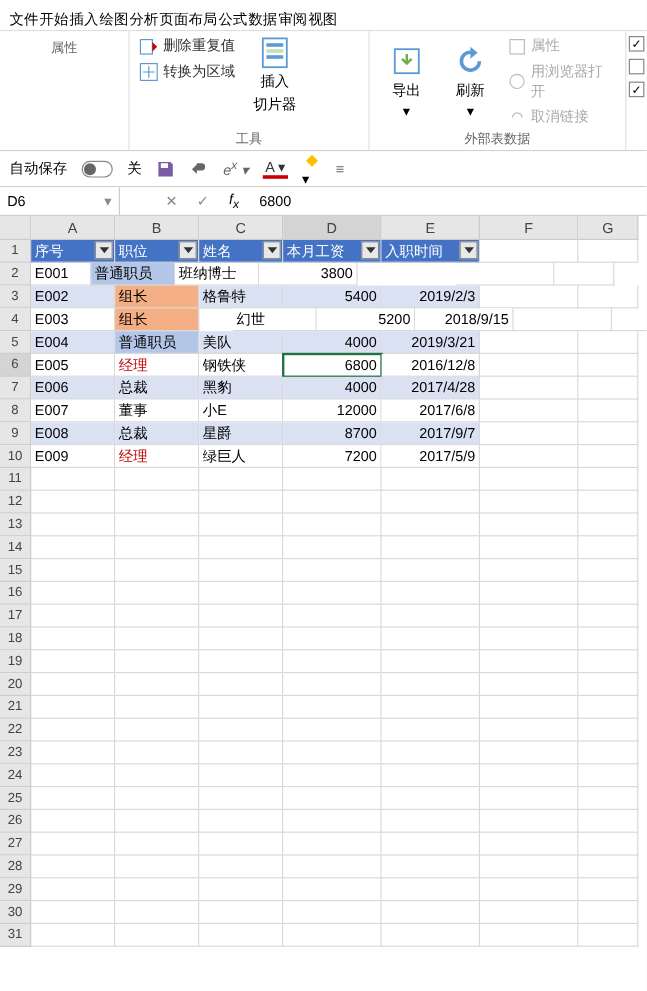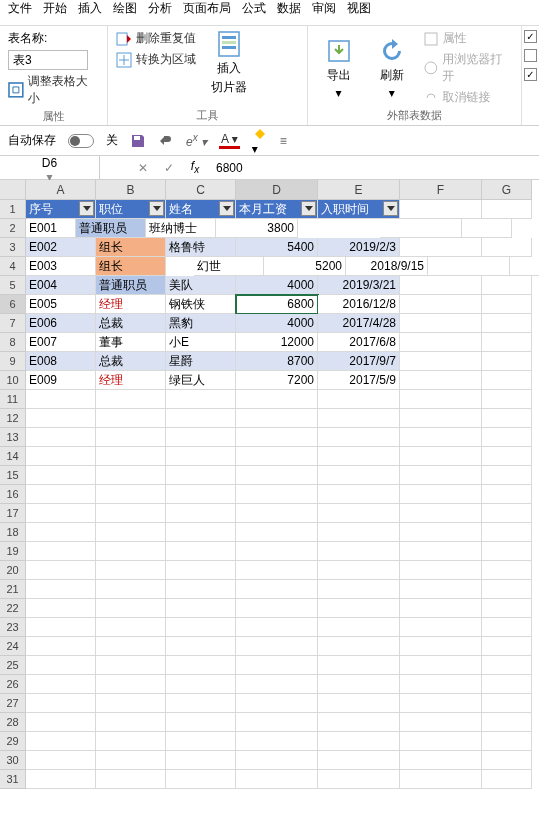--- a/index.html
+++ b/index.html
@@ -1,18 +1,18 @@
 <!DOCTYPE html>
 <html><head>
 <meta charset="utf-8">
 <style>
 * { margin: 0; padding: 0; box-sizing: border-box; font-family: "Microsoft YaHei", sans-serif; }
 body { background: #f0f0f0; font-size: 12px; width: 539px; height: 826px; overflow: hidden; }
 
-.menubar { display: flex; background: #fff; height: 26px; align-items: flex-start; padding-left: 8px; gap: 11px; border-bottom: 1px solid #ddd; }
+.menubar { display: flex; background: #fff; height: 26px; align-items: flex-end; padding-left: 8px; gap: 1px; border-bottom: 1px solid #ddd; }
 .menubar span { cursor: pointer; }
 
 .ribbon { display: flex; background: #fff; height: 100px; border-bottom: 1px solid #d0d0d0; }
 .ribbon-group { border-right: 1px solid #e0e0e0; padding: 4px 8px 0; display: flex; flex-direction: column; justify-content: space-between; }
 .ribbon-group-label { text-align: center; color: #666; font-size: 11px; padding: 2px 0; }
 .prop-body { display: flex; flex-direction: column; gap: 3px; }
 .name-box-input { width: 80px; height: 20px; border: 1px solid #bbb; padding: 0 4px; font-size: 12px; }
 .small-btn { display: flex; align-items: center; gap: 4px; color: #333; cursor: pointer; }
 .small-btn.disabled { color: #aaa; }
 .icon { width: 16px; height: 16px; display: inline-flex; align-items: center; justify-content: center; }
@@ -21,21 +21,21 @@
 .col-stack { display: flex; flex-direction: column; gap: 4px; }
 .ext-body { display: flex; gap: 8px; }
 .chk-col { display: flex; flex-direction: column; gap: 6px; padding: 4px 2px 0; }
 .chk { width: 13px; height: 13px; border: 1px solid #888; background: #fff; display: inline-flex; align-items: center; justify-content: center; font-size: 10px; }
 
 .qat { height: 30px; background: #fff; border-bottom: 1px solid #d0d0d0; display: flex; align-items: center; padding: 0 8px; gap: 12px; }
 .toggle { width: 26px; height: 14px; border: 1px solid #888; border-radius: 7px; position: relative; }
 .toggle::after { content: ''; position: absolute; width: 10px; height: 10px; border-radius: 50%; background: #666; top: 1px; left: 1px; }
 
 .formula-bar { height: 24px; background: #fff; border-bottom: 1px solid #d0d0d0; display: flex; align-items: center; }
-.namebox { width: 100px; border-right: 1px solid #ccc; padding: 0 6px; display: flex; align-items: center; justify-content: space-between; height: 100%; flex-direction: column; }
+.namebox { width: 100px; border-right: 1px solid #ccc; padding: 0 6px; display: flex; align-items: center; justify-content: space-between; height: 100%; }
 .fb-btn { width: 26px; text-align: center; color: #888; cursor: pointer; }
 .fb-fx { width: 26px; text-align: center; font-style: italic; }
 .fb-input { flex: 1; padding: 0 8px; }
 
 .grid-wrap { position: relative; background: #fff; height: 646px; overflow: hidden; }
 .corner { position: absolute; top: 0; left: 0; width: 26px; height: 20px; background: #e6e6e6; border-right: 1px solid #ccc; border-bottom: 1px solid #ccc; }
 .col-headers { position: absolute; top: 0; left: 26px; display: flex; height: 20px; }
 .col-h { background: #e6e6e6; border-right: 1px solid #ccc; border-bottom: 1px solid #ccc; display: flex; align-items: center; justify-content: center; color: #444; }
 .col-h.sel { background: #d4d4d4; }
 .row-headers { position: absolute; top: 20px; left: 0; width: 26px; }
@@ -67,33 +67,20 @@
     <span>分析</span>
     <span>页面布局</span>
     <span>公式</span>
     <span>数据</span>
     <span>审阅</span>
     <span>视图</span>
   </div>
 
 <div class="ribbon">
   <div class="ribbon-group" style="width:108px">
-    <div class="prop-body">
-      <div>表名称:</div>
-      <input class="name-box-input" value="表3" style="">
-      <div class="small-btn">
-        <span class="icon">
-          <svg viewBox="0 0 16 16">
-              <rect x="1" y="1" width="14" height="14" fill="none" stroke="#2e75b6" stroke-width="1.5"></rect>
-              <path d="M5 5h6v6h-6z" fill="none" stroke="#2e75b6"></path>
-            </svg>
-        </span>
-        <span>调整表格大小</span>
-      </div>
-    </div>
     <div class="ribbon-group-label">属性</div>
   </div>
 
   <div class="ribbon-group" style="width:200px">
     <div style="display:flex;gap:10px">
       <div class="col-stack">
         <div class="small-btn">
           <span class="icon">
               <svg viewBox="0 0 16 16">
                 <rect x="1" y="2" width="10" height="12" fill="#fff" stroke="#5b9bd5"></rect>

